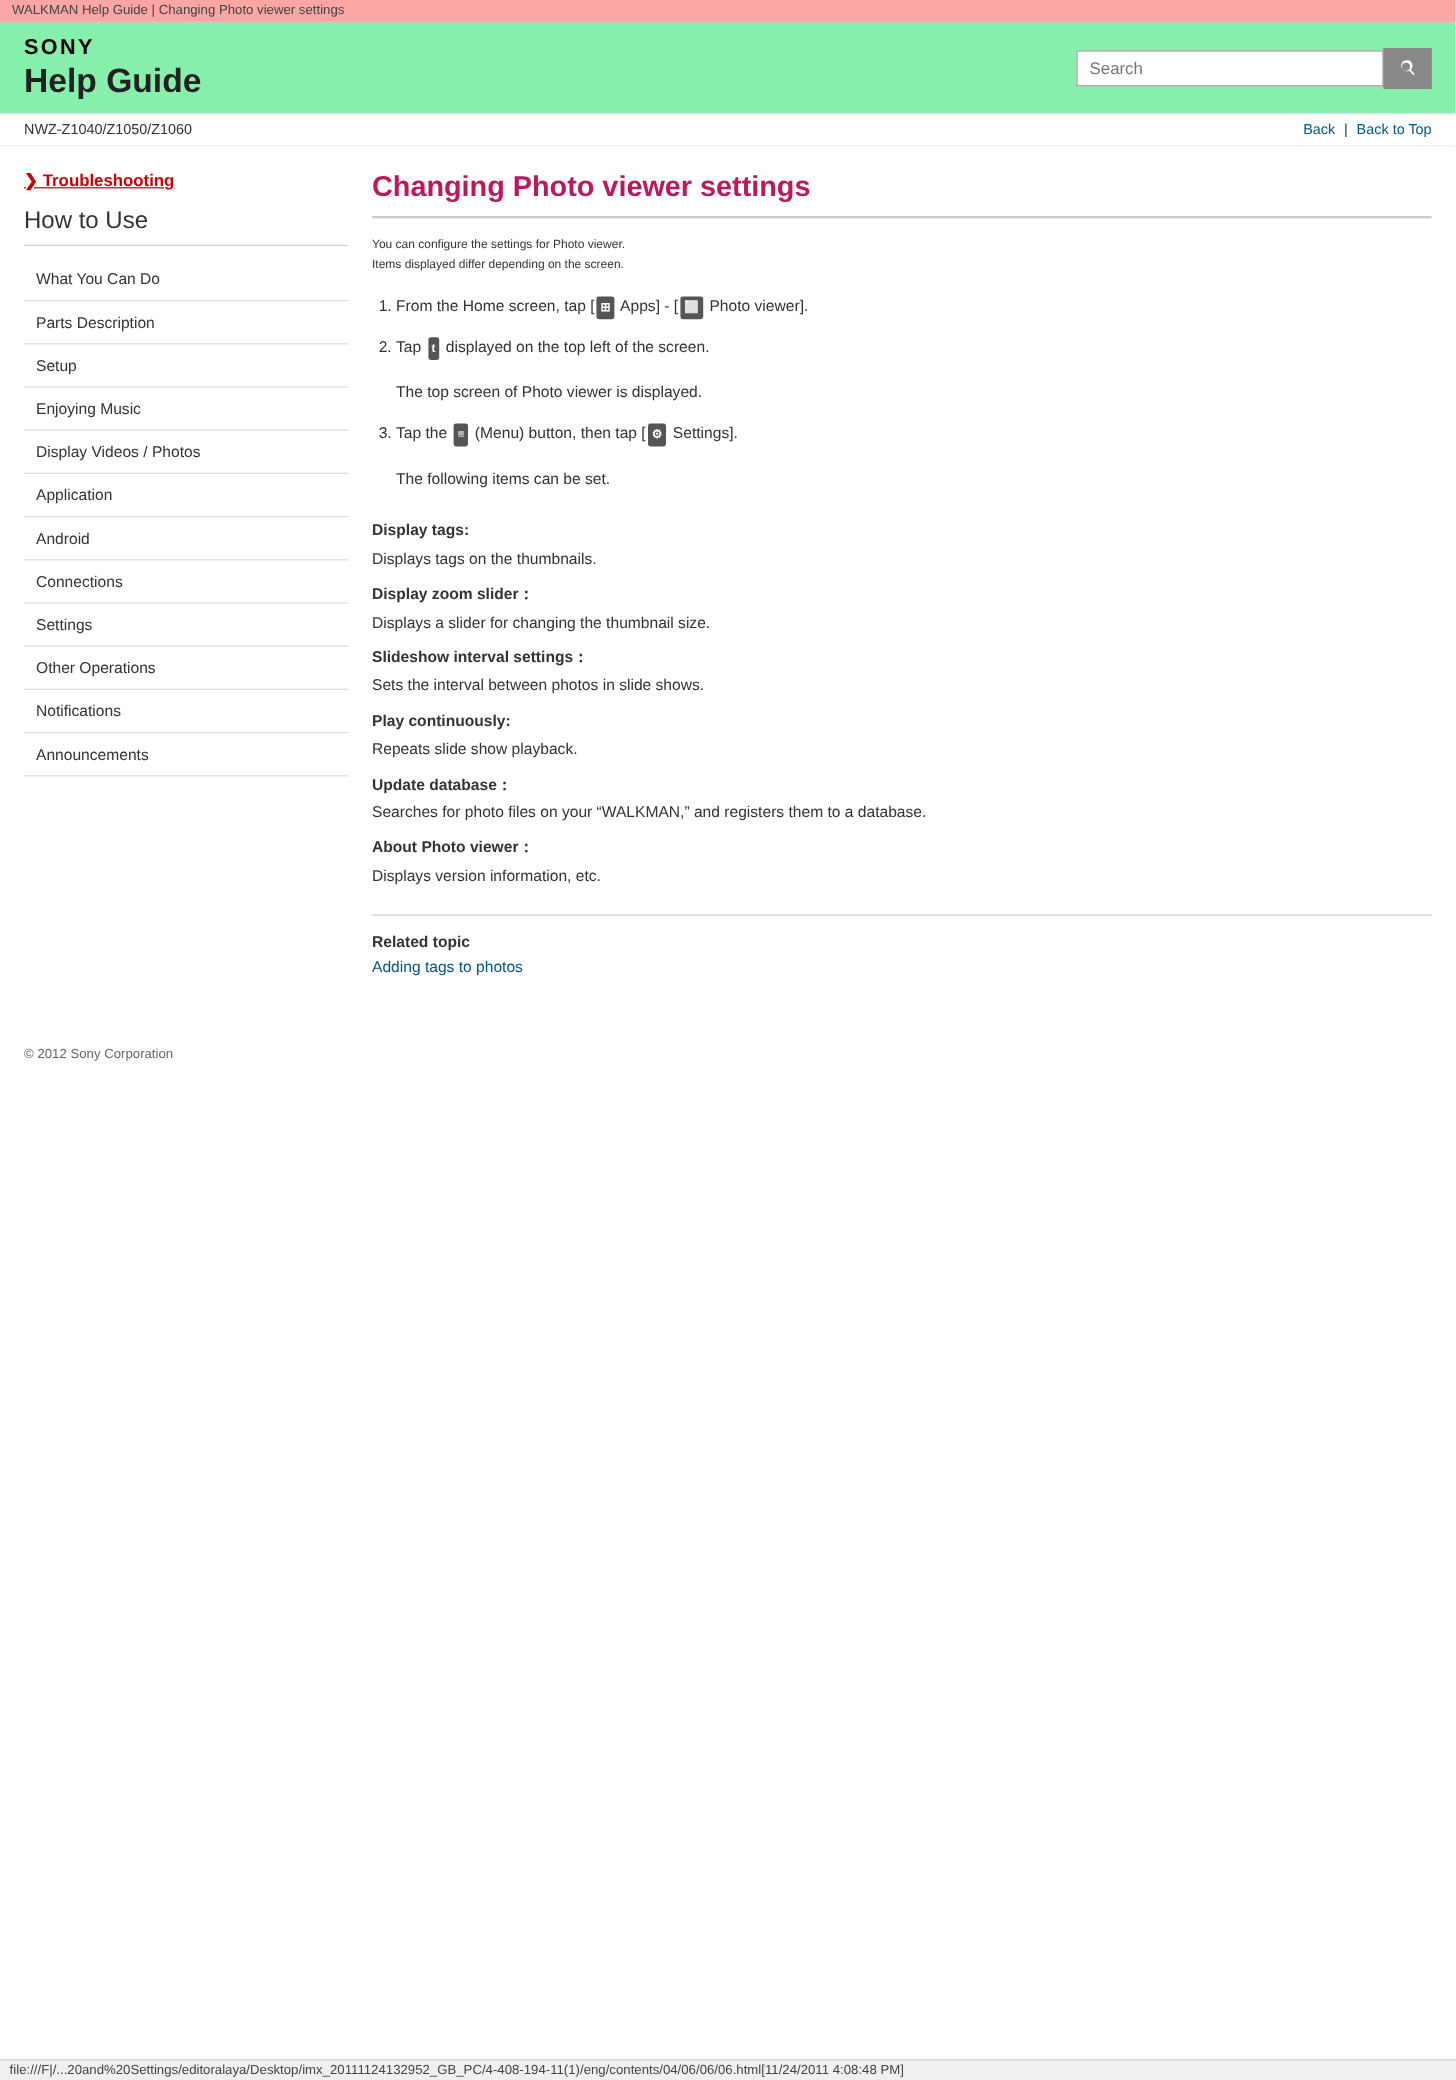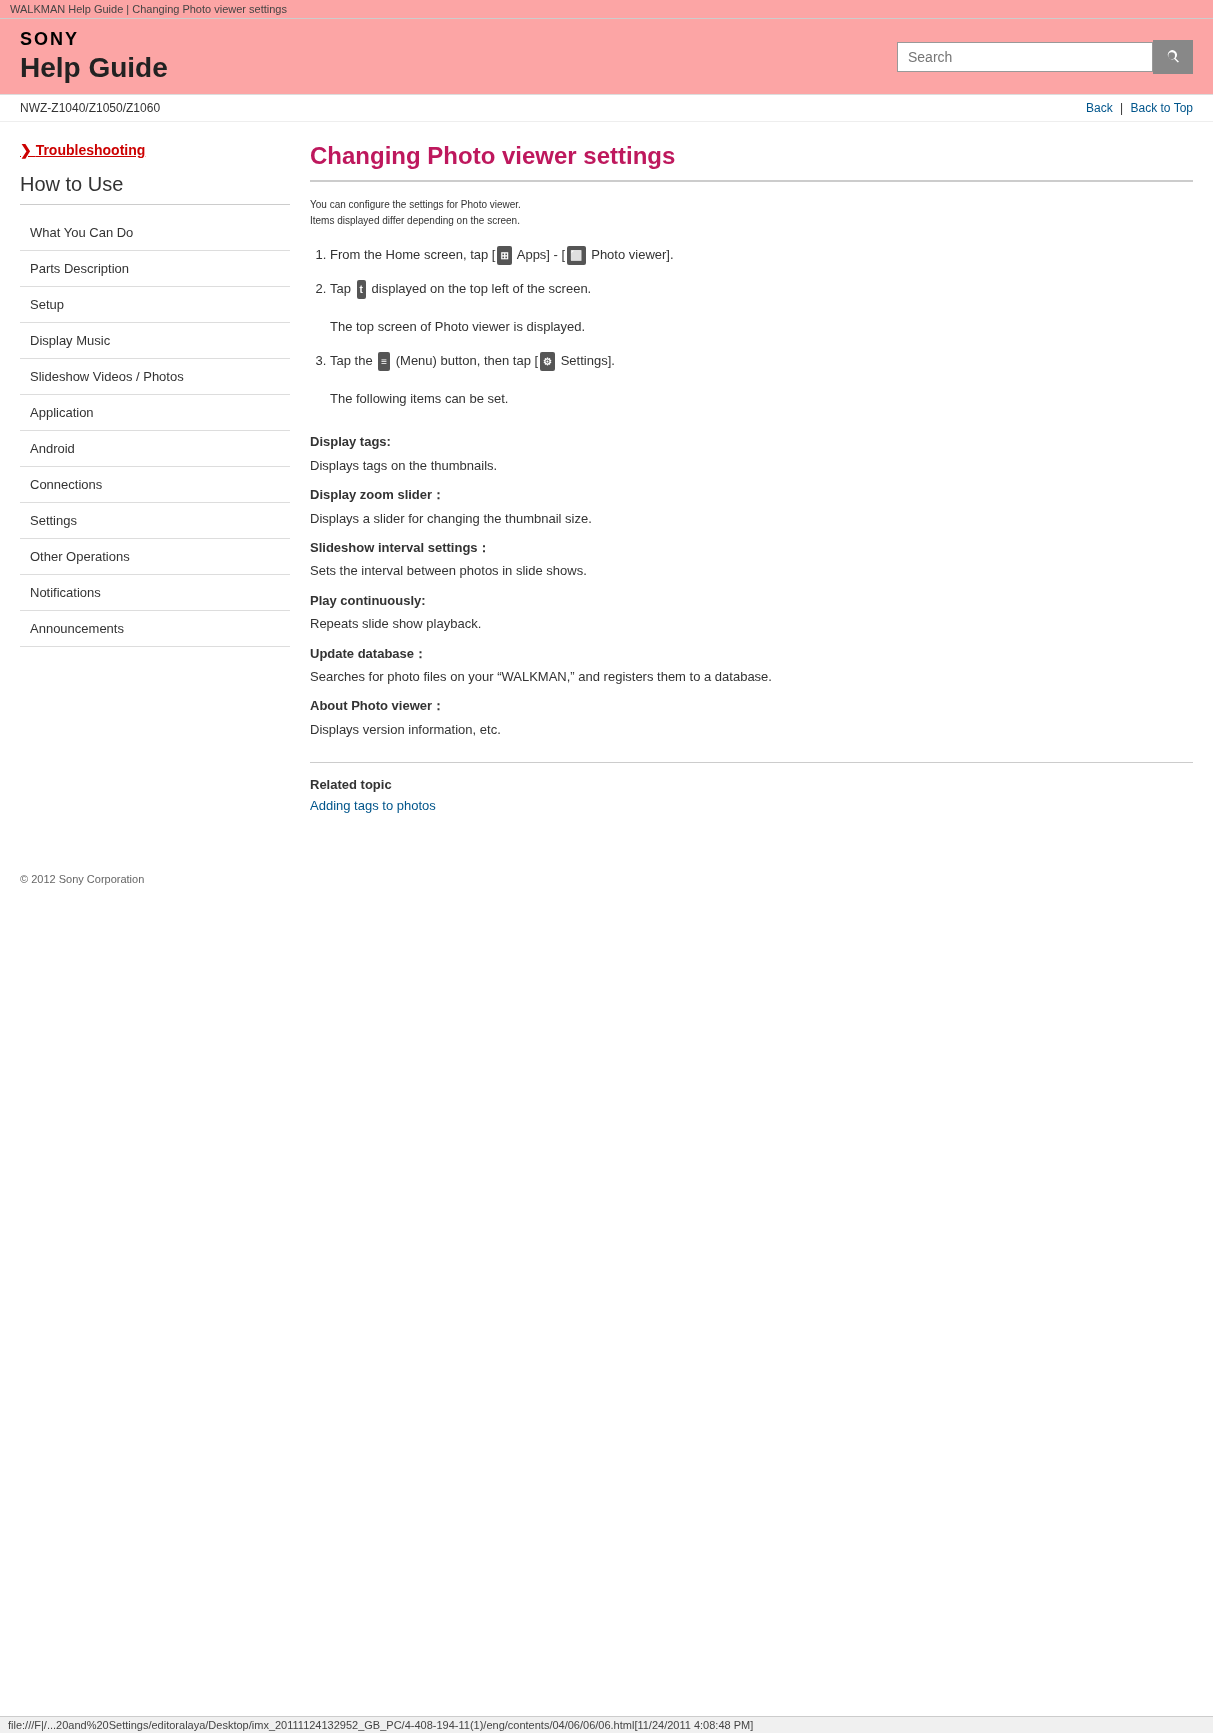--- a/index.html
+++ b/index.html
@@ -7,21 +7,21 @@
 
     #browser-tab {
       background: #fca5a5;
       padding: 3px 10px;
       font-size: 11px;
       color: #444;
       border-bottom: 1px solid #ccc;
     }
 
     #header {
-      background: #fca5a5;
+      background: #86efac;
       border-bottom: 1px solid #ddd;
       padding: 10px 20px;
       display: flex;
       align-items: center;
       justify-content: space-between;
     }
 
     #logo-area { display: flex; flex-direction: column; }
 
     #sony-logo {
@@ -268,24 +268,24 @@
     <div class="sidebar-item">
       <span>What You Can Do</span>
     </div>
     <div class="sidebar-item">
       <span>Parts Description</span>
     </div>
     <div class="sidebar-item">
       <span>Setup</span>
     </div>
     <div class="sidebar-item">
-      <span>Display Music</span>
-    </div>
-    <div class="sidebar-item">
-      <span>Slideshow Videos / Photos</span>
+      <span>Enjoying Music</span>
+    </div>
+    <div class="sidebar-item">
+      <span>Display Videos / Photos</span>
     </div>
     <div class="sidebar-item">
       <span>Application</span>
     </div>
     <div class="sidebar-item">
       <span>Android</span>
     </div>
     <div class="sidebar-item">
       <span>Connections</span>
     </div>

